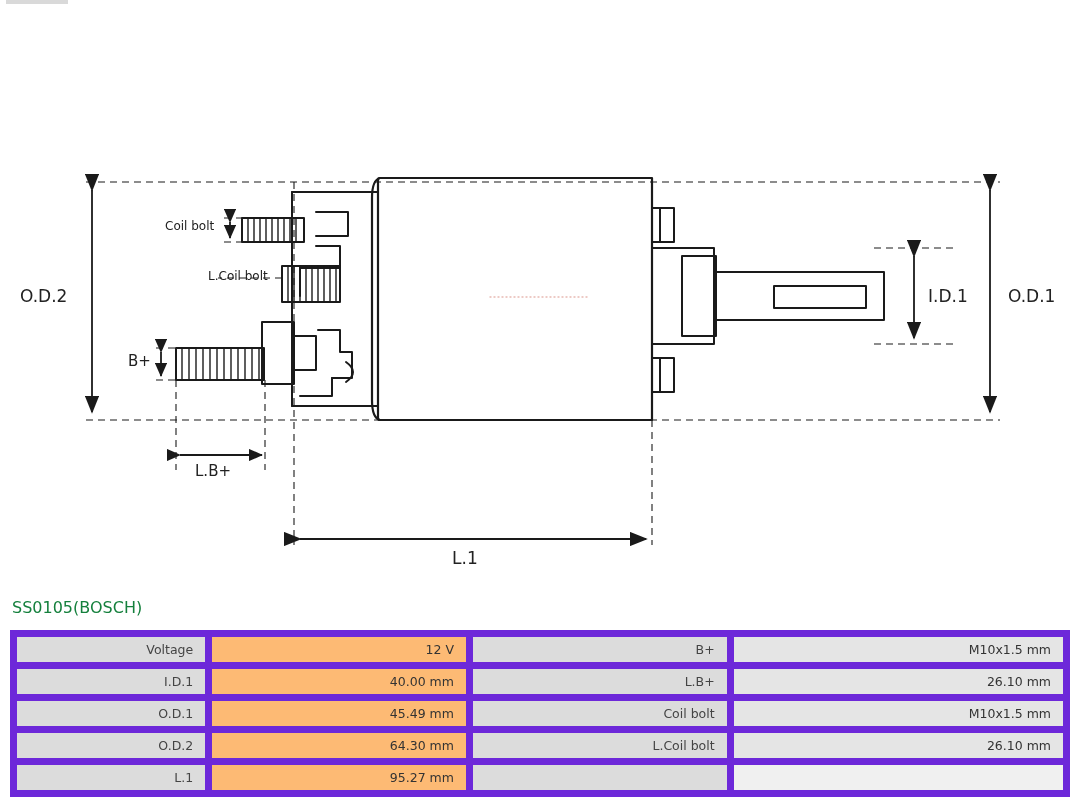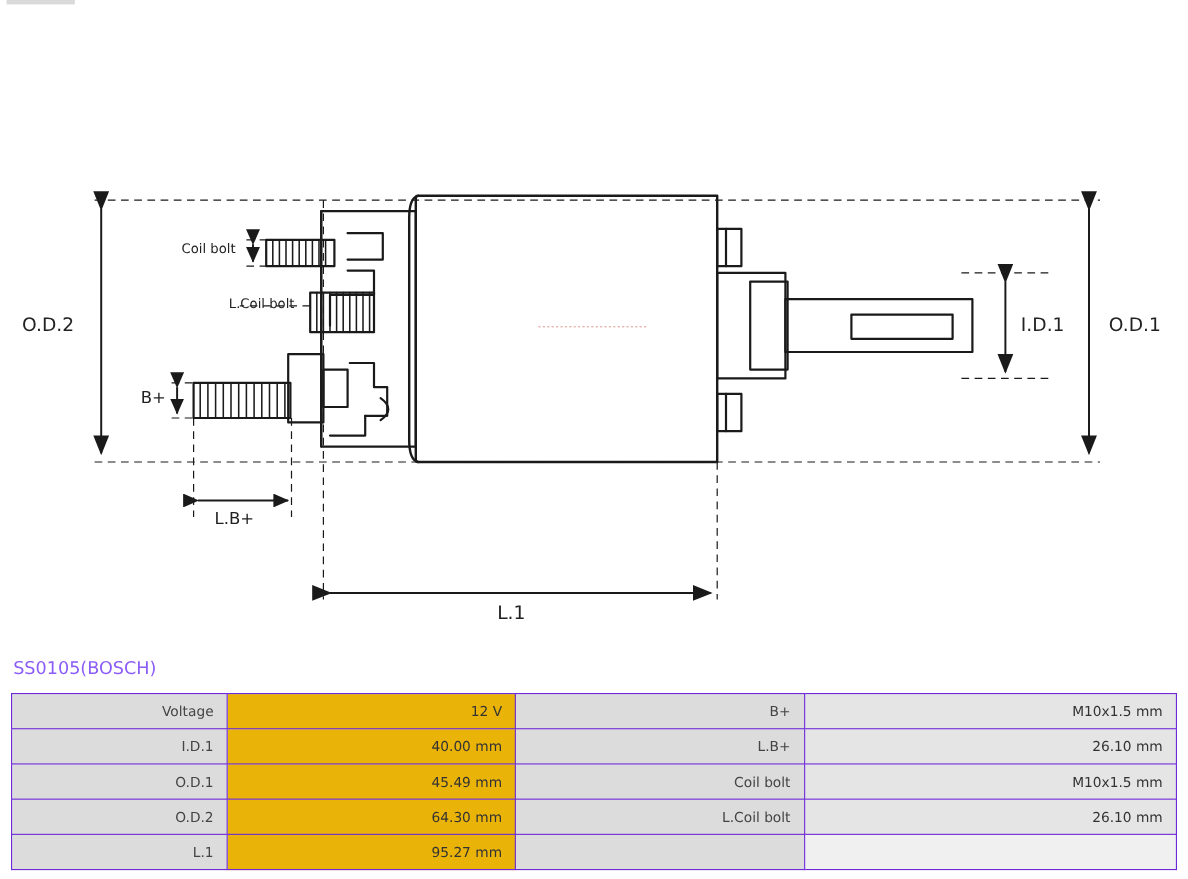--- a/index.html
+++ b/index.html
@@ -32,44 +32,44 @@
     position: absolute;
     font-size: 17px;
     color: #222;
     white-space: nowrap;
   }
   .dim-label.small { font-size: 12px; }
   .part-title {
     position: absolute;
     left: 12px; top: 598px;
     font-size: 16px;
-    color: #8b5cf6;
+    color: #15803d;
     font-weight: normal;
   }
   table.spec {
     position: absolute;
     left: 10px; top: 630px;
     width: 1060px;
     border-collapse: collapse;
     font-size: 12.5px;
     color: #333;
   }
   table.spec td {
-    border: 1px solid #6d28d9;
+    border: 7px solid #6d28d9;
     height: 32px;
     padding: 0 12px;
   }
   td.k {
     background: #dcdcdc;
     text-align: right;
     color: #444;
     width: 196px;
   }
   td.v {
-    background: #eab308;
+    background: #fdba74;
     text-align: right;
     color: #333;
     width: 262px;
   }
   td.k2 { background: #dcdcdc; text-align: right; color:#444; width: 262px; }
   td.v2 { background: #e5e5e5; text-align: right; color:#333; width: 338px; }
   td.blank-k { background: #dcdcdc; }
   td.blank-v { background: #f0f0f0; }
 </style>
 </head>

